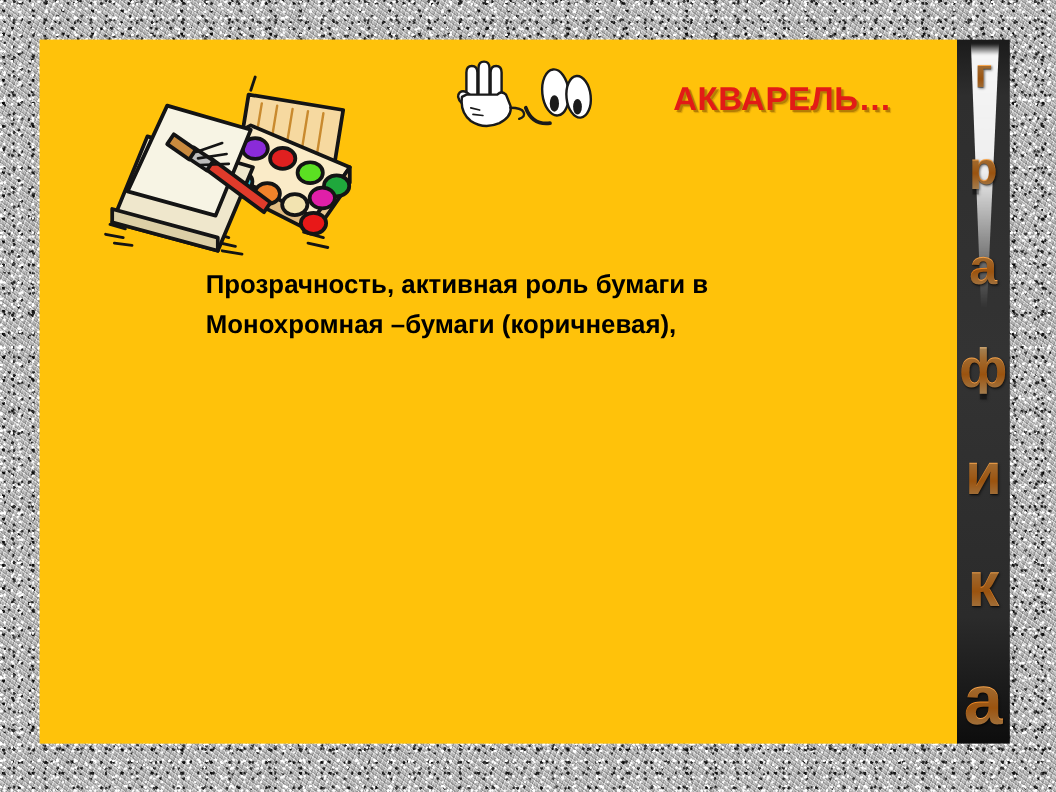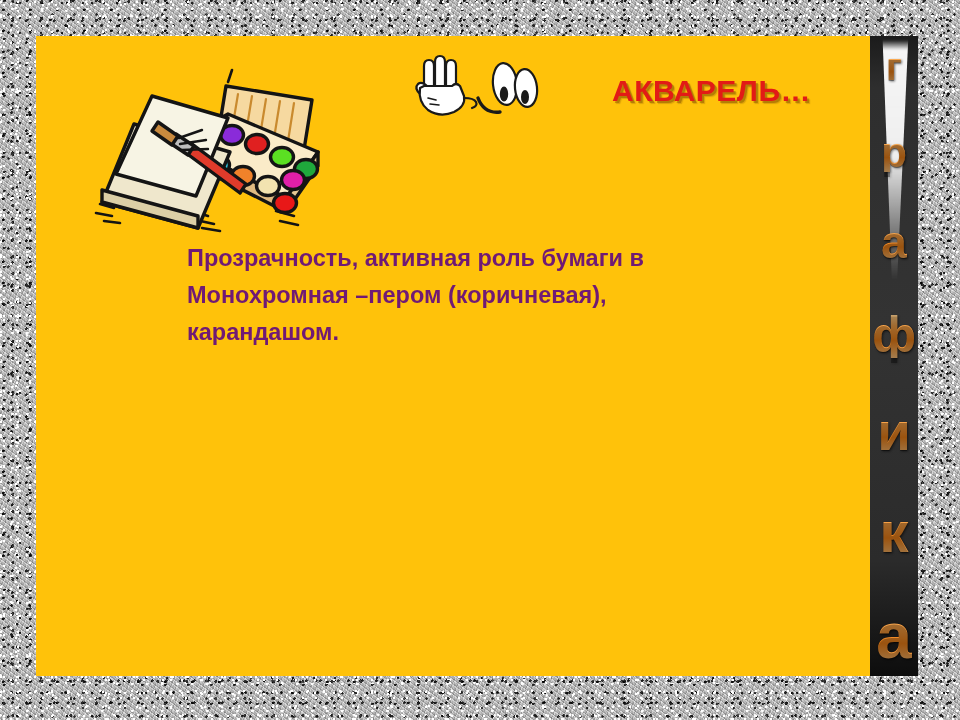--- a/index.html
+++ b/index.html
@@ -66,21 +66,21 @@
   .clipart{position:absolute;left:80px;top:56px;width:250px;height:182px;}
   .clipart svg{display:block;width:100%;height:100%;}
 
   
   .cartoon{position:absolute;left:412px;top:54px;width:130px;height:80px;}
   .cartoon svg{display:block;width:100%;height:100%;}
 
   
   .body-text{
     position:absolute;left:187px;top:240px;width:620px;
-    font-size:23.5px;font-weight:bold;color:#701a75;
+    font-size:23.5px;font-weight:bold;color:#000000;
     line-height:37px;
   }
   .body-text p{margin:0;white-space:nowrap;}
 
   
   .strip{
     position:absolute;left:870px;top:36px;width:48px;height:640px;
     background:linear-gradient(180deg,#1b1b1b 0%,#2e2e2e 8%,#333333 45%,#2b2b2b 82%,#0d0d0d 100%);
     overflow:hidden;
   }
@@ -223,22 +223,21 @@
           <ellipse cx="113" cy="43" rx="4.0" ry="7.0" fill="#1A1A1A" stroke="none"></ellipse>
         </g>
       </g>
     </svg>
   </div>
 
   <div class="title">АКВАРЕЛЬ…</div>
 
   <div class="body-text">
     <p>Прозрачность, активная роль бумаги в</p>
-    <p>Монохромная –пером (коричневая),</p>
-    <p>карандашом.</p>
+    <p>Монохромная –бумаги (коричневая),</p>
   </div>
 
   <div class="strip">
     <div class="strip-glow"></div>
     <div class="strip-letters">
       <span class="s1">г</span>
       <span class="s2">р</span>
       <span class="s3">а</span>
       <span class="s4">ф</span>
       <span class="s5">и</span>

